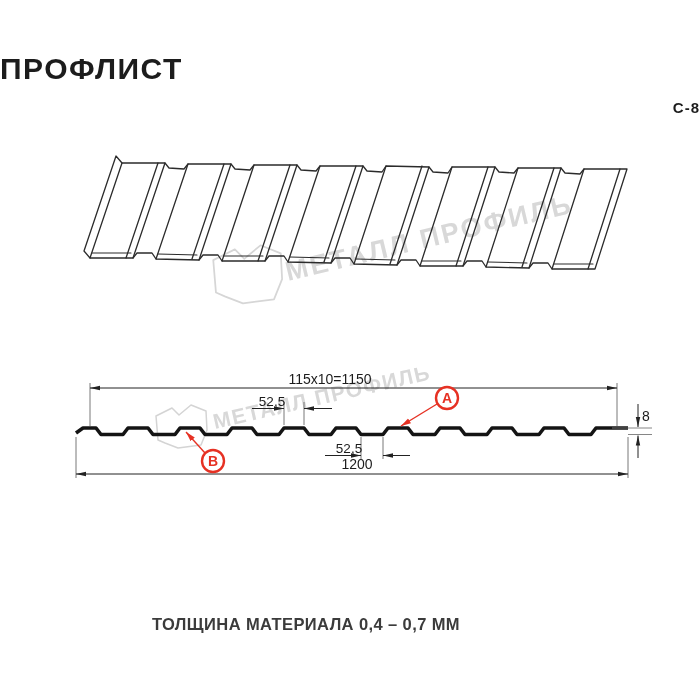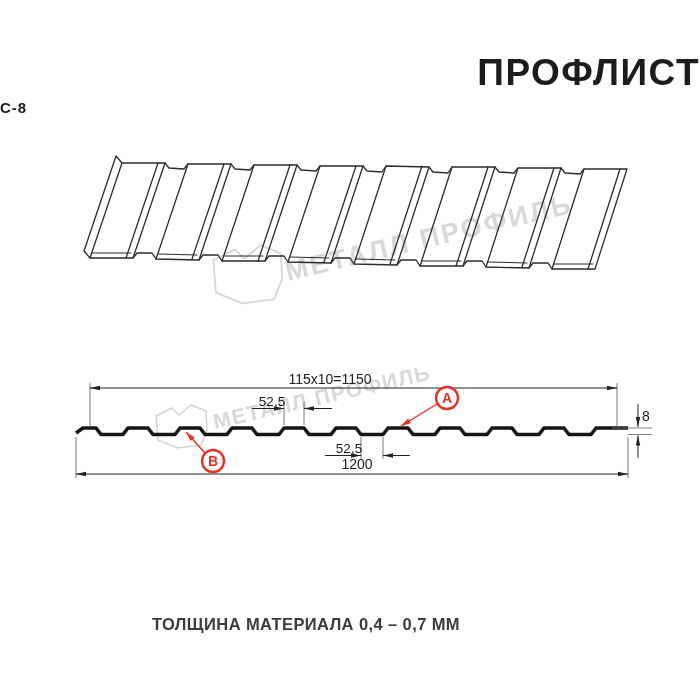--- a/index.html
+++ b/index.html
@@ -1,20 +1,20 @@
 <!DOCTYPE html>
 <html><head>
 <meta charset="utf-8">
 <style>
   html,body{margin:0;padding:0;background:#ffffff;}
   body{width:700px;height:700px;position:relative;overflow:hidden;
        font-family:"Liberation Sans","DejaVu Sans",sans-serif;color:#1f1f1f;}
-  .page-title{position:absolute;top:52px;left:0;width:700px;text-align:right;
-       font-size:37px;font-weight:800;letter-spacing:1.5px;color:#1c1c1c;}
-  .page-subtitle{position:absolute;top:99px;left:0;width:700px;text-align:left;
+  .page-title{position:absolute;top:52px;left:0;width:700px;text-align:left;
+       font-size:30px;font-weight:800;letter-spacing:1.5px;color:#1c1c1c;}
+  .page-subtitle{position:absolute;top:99px;left:0;width:700px;text-align:right;
        font-size:15px;font-weight:700;letter-spacing:1px;color:#1c1c1c;}
   .footer-note{position:absolute;top:615px;left:0;width:612px;text-align:center;
        font-size:16.5px;font-weight:600;letter-spacing:0.4px;color:#3b3b3b;}
   svg text{font-family:"Liberation Sans","DejaVu Sans",sans-serif;}
   .dimtxt{font-size:13.5px;fill:#1c1c1c;}
   .dimtxt-big{font-size:14px;fill:#1c1c1c;}
   .wm-text{font-weight:700;fill:#d8d8d8;}
   .redletter{font-size:14px;font-weight:700;fill:#e63123;}
 </style>
 </head>

